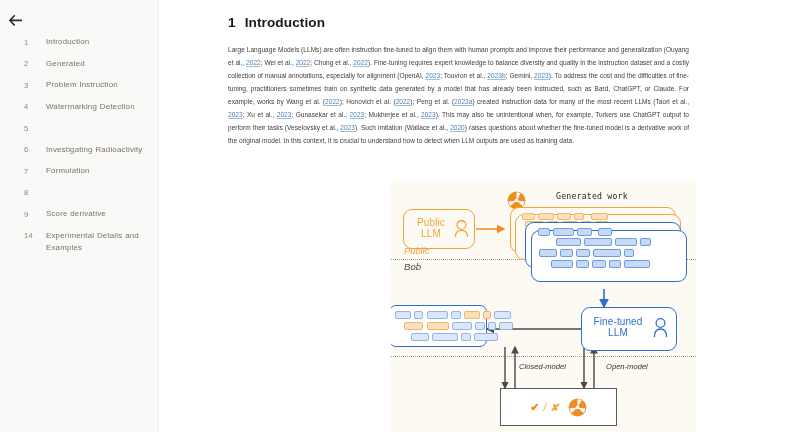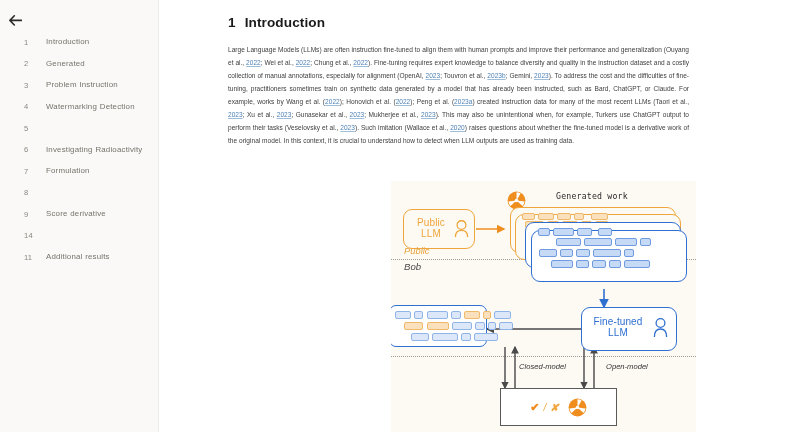--- a/index.html
+++ b/index.html
@@ -214,24 +214,21 @@
       </div>
       <div class="toc-item">
         <span class="toc-num">8</span>
       </div>
       <div class="toc-item">
         <span class="toc-num">9</span>
         <span class="toc-label">Score derivative</span>
       </div>
       <div class="toc-item">
         <span class="toc-num">14</span>
-      </div>
-      <div class="toc-item">
-        <span class="toc-num">11</span>
-        <span class="toc-label">Additional results</span>
+        <span class="toc-label">Experimental Details and Examples</span>
       </div>
     </nav>
   </aside>
 
   <main class="main">
     <div class="doc">
       <h1 class="sec-title">
         <span class="num">1</span><span>Introduction</span>
       </h1>
       <p class="body" id="intro-paragraph">Large Language Models (LLMs) are often instruction fine-tuned to align them with human prompts and improve their performance and generalization (Ouyang et al., <a class="cite">2022</a>; Wei et al., <a class="cite">2022</a>; Chung et al., <a class="cite">2022</a>). Fine-tuning requires expert knowledge to balance diversity and quality in the instruction dataset and a costly collection of manual annotations, especially for alignment  (OpenAI, <a class="cite">2023</a>; Touvron et al., <a class="cite">2023b</a>; Gemini, <a class="cite">2023</a>). To address the cost and the difficulties of fine-tuning, practitioners sometimes train on synthetic data generated by a model that has already been instructed, such as Bard, ChatGPT, or Claude. For example, works by  Wang et al. (<a class="cite">2022</a>); Honovich et al. (<a class="cite">2022</a>); Peng et al. (<a class="cite">2023a</a>) created instruction data for many of the most recent LLMs  (Taori et al., <a class="cite">2023</a>; Xu et al., <a class="cite">2023</a>; Gunasekar et al., <a class="cite">2023</a>; Mukherjee et al., <a class="cite">2023</a>). This may also be unintentional when, for example, Turkers use ChatGPT output to perform their tasks  (Veselovsky et al., <a class="cite">2023</a>). Such imitation  (Wallace et al., <a class="cite">2020</a>) raises questions about whether the fine-tuned model is a derivative work of the original model. In this context, it is crucial to understand how to detect when LLM outputs are used as training data.</p>

